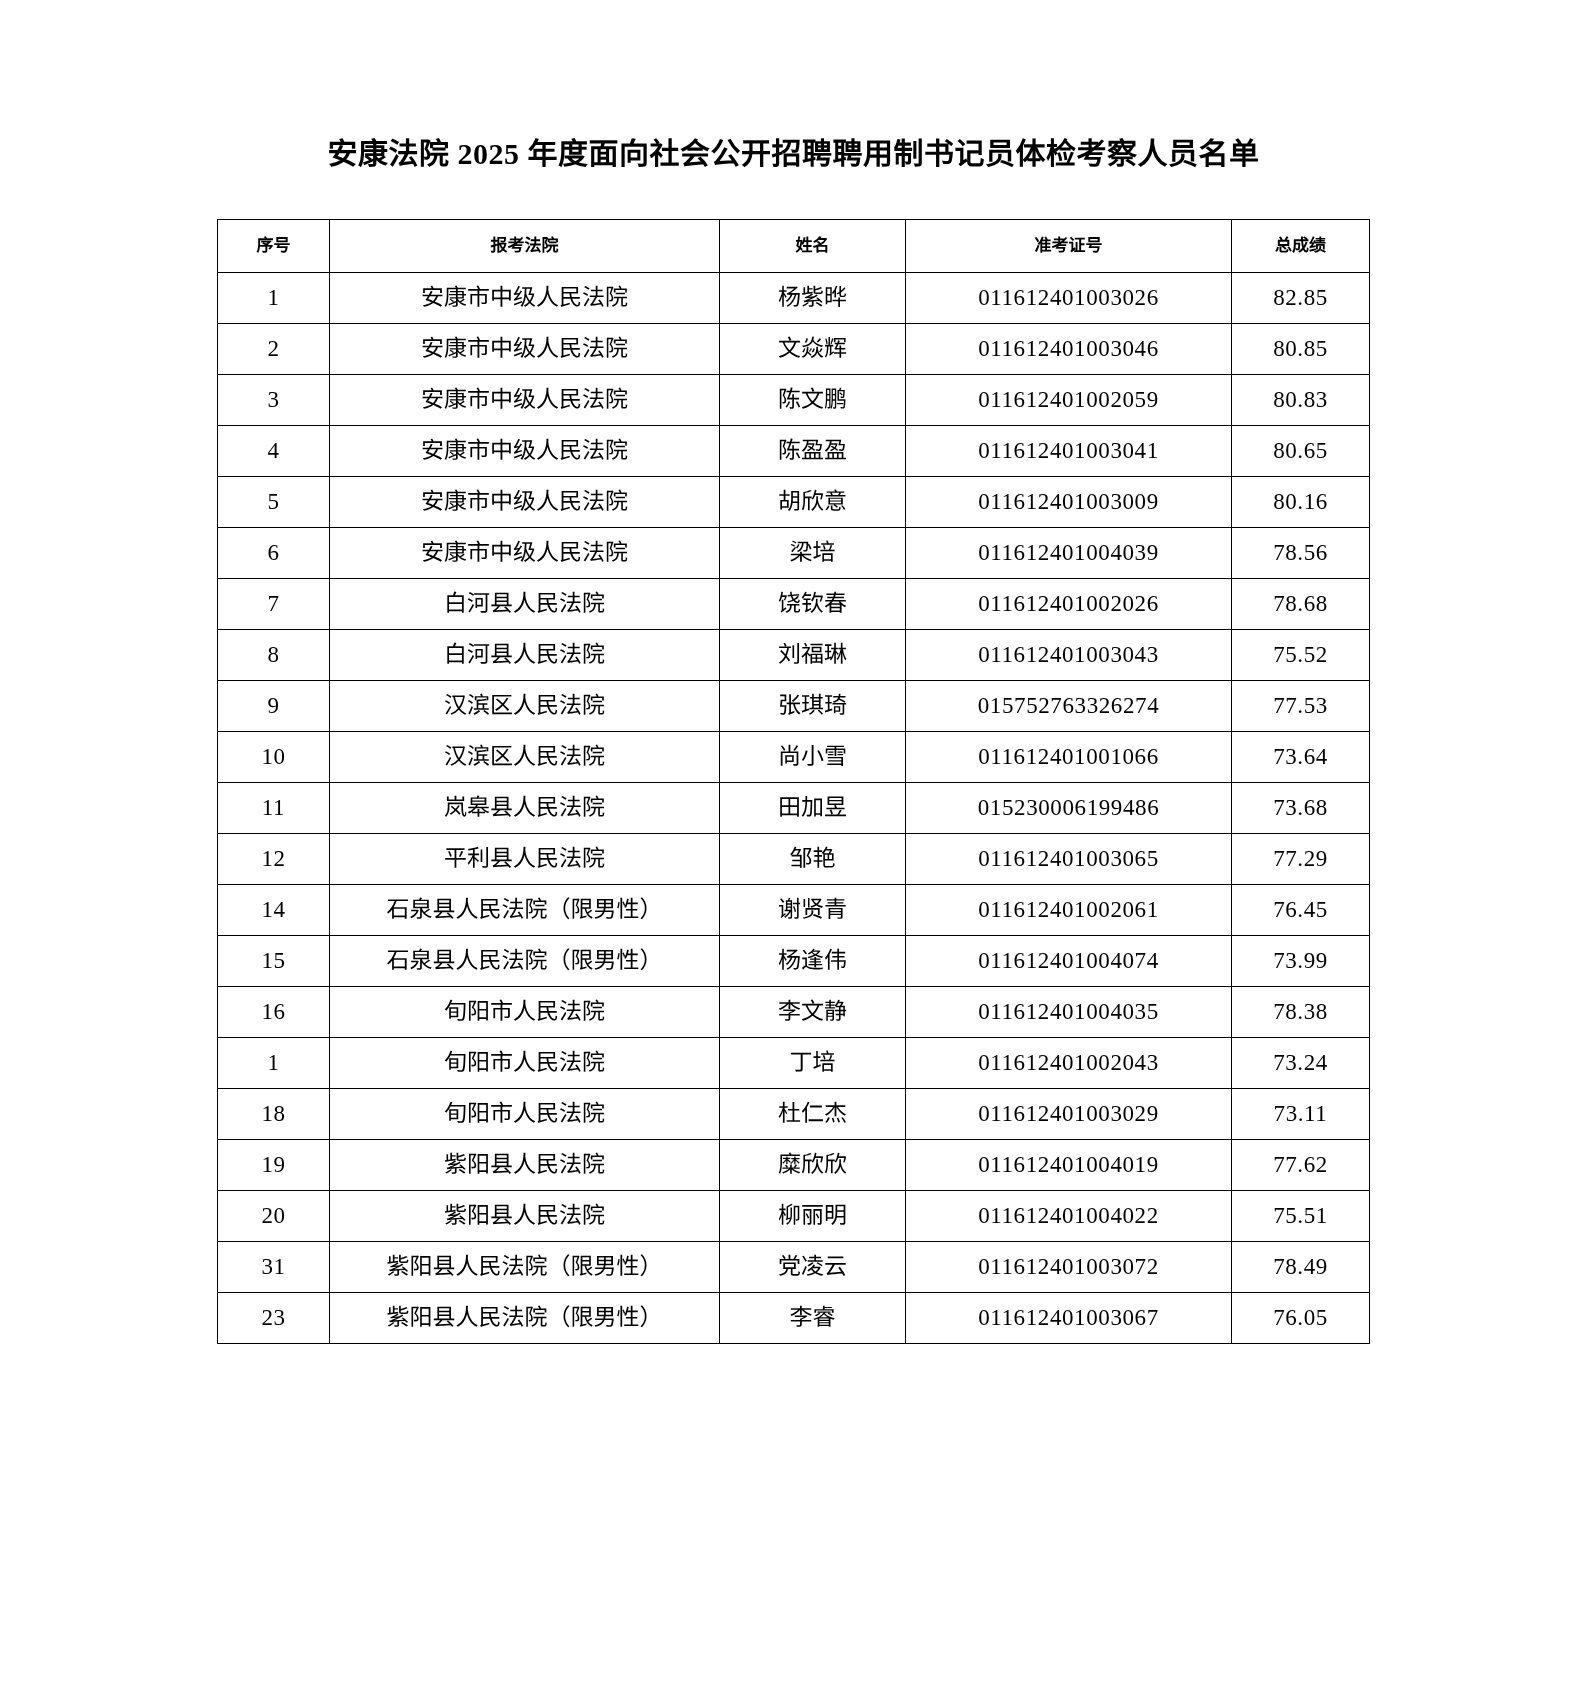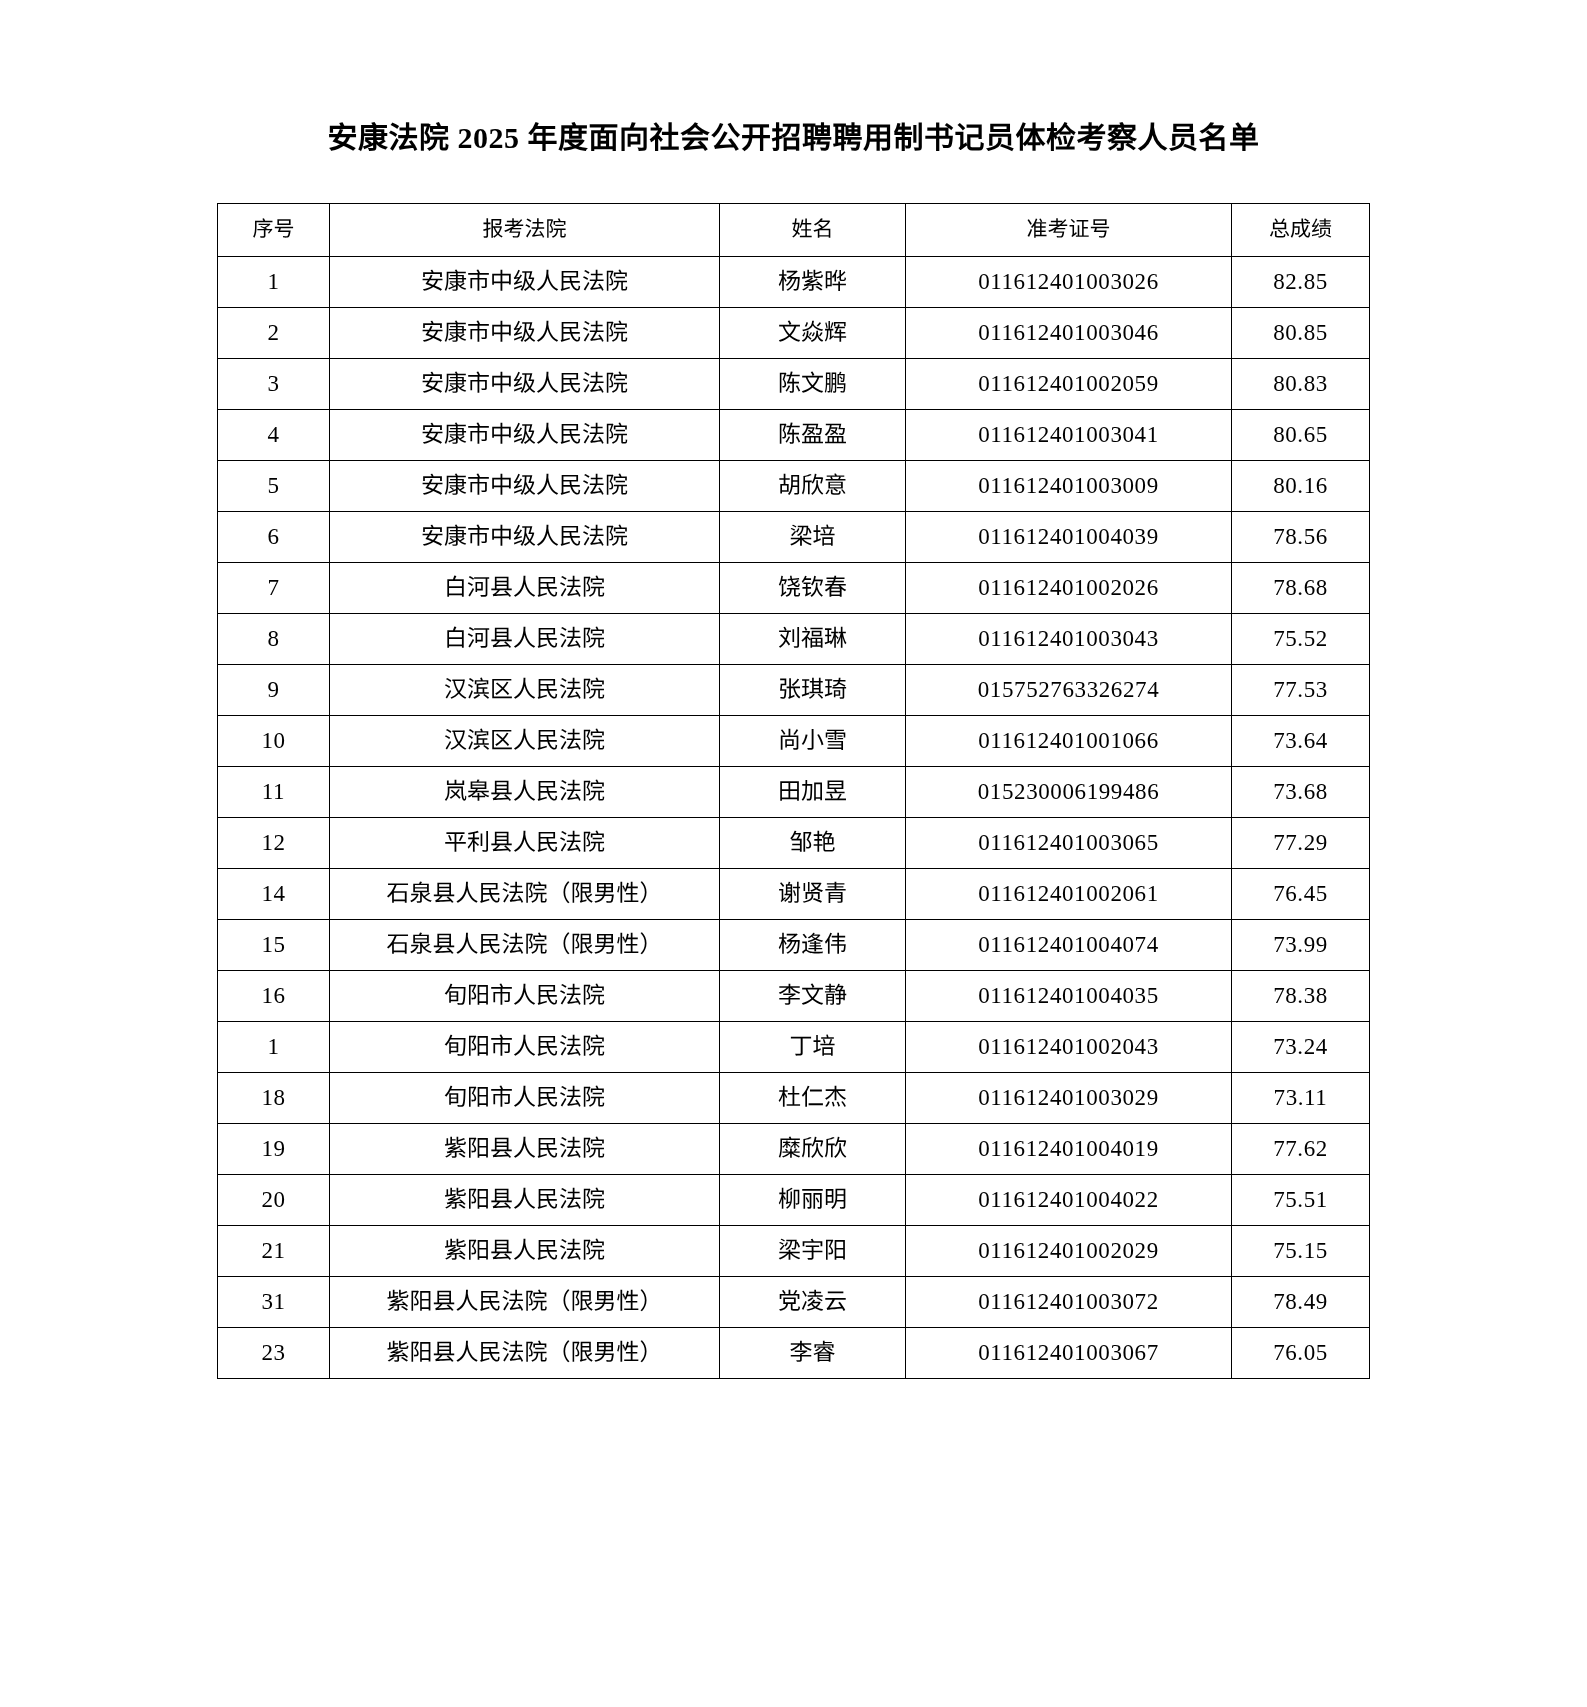--- a/index.html
+++ b/index.html
@@ -20,21 +20,21 @@
     min-height: 1707px;
     box-sizing: border-box;
     padding: 0;
     position: relative;
   }
   .doc-title {
     text-align: center;
     font-size: 30px;
     font-weight: bold;
     letter-spacing: 0.5px;
-    margin: 0;
+    margin: 16px;
     padding-top: 120px;
     padding-bottom: 0;
     line-height: 1.2;
     font-family: "Liberation Serif", "DejaVu Serif", serif;
   }
   .table-wrap {
     margin-top: 47px;
     display: flex;
     justify-content: center;
   }
@@ -49,23 +49,23 @@
     border: 1.5px solid #000000;
     text-align: center;
     vertical-align: middle;
     height: 50px;
     padding: 0 4px;
     font-weight: normal;
     line-height: 1.2;
     font-family: "Liberation Serif", "DejaVu Serif", serif;
   }
   table.roster thead th {
-    font-weight: normal;
+    font-weight: bold;
     height: 52px;
-    font-size: 21px;
+    font-size: 17px;
   }
   .col-seq    { width: 112px; }
   .col-court  { width: 390px; }
   .col-name   { width: 186px; }
   .col-ticket { width: 326px; }
   .col-score  { width: 138px; }
   .num {
     font-family: "Liberation Serif", "DejaVu Serif", serif;
     letter-spacing: 0.6px;
   }
@@ -223,27 +223,20 @@
             <td class="num">77.62</td>
           </tr>
           <tr>
             <td class="num">20</td>
             <td>紫阳县人民法院</td>
             <td>柳丽明</td>
             <td class="num">011612401004022</td>
             <td class="num">75.51</td>
           </tr>
           <tr>
-            <td class="num">21</td>
-            <td>紫阳县人民法院</td>
-            <td>梁宇阳</td>
-            <td class="num">011612401002029</td>
-            <td class="num">75.15</td>
-          </tr>
-          <tr>
             <td class="num">31</td>
             <td>紫阳县人民法院（限男性）</td>
             <td>党凌云</td>
             <td class="num">011612401003072</td>
             <td class="num">78.49</td>
           </tr>
           <tr>
             <td class="num">23</td>
             <td>紫阳县人民法院（限男性）</td>
             <td>李睿</td>

